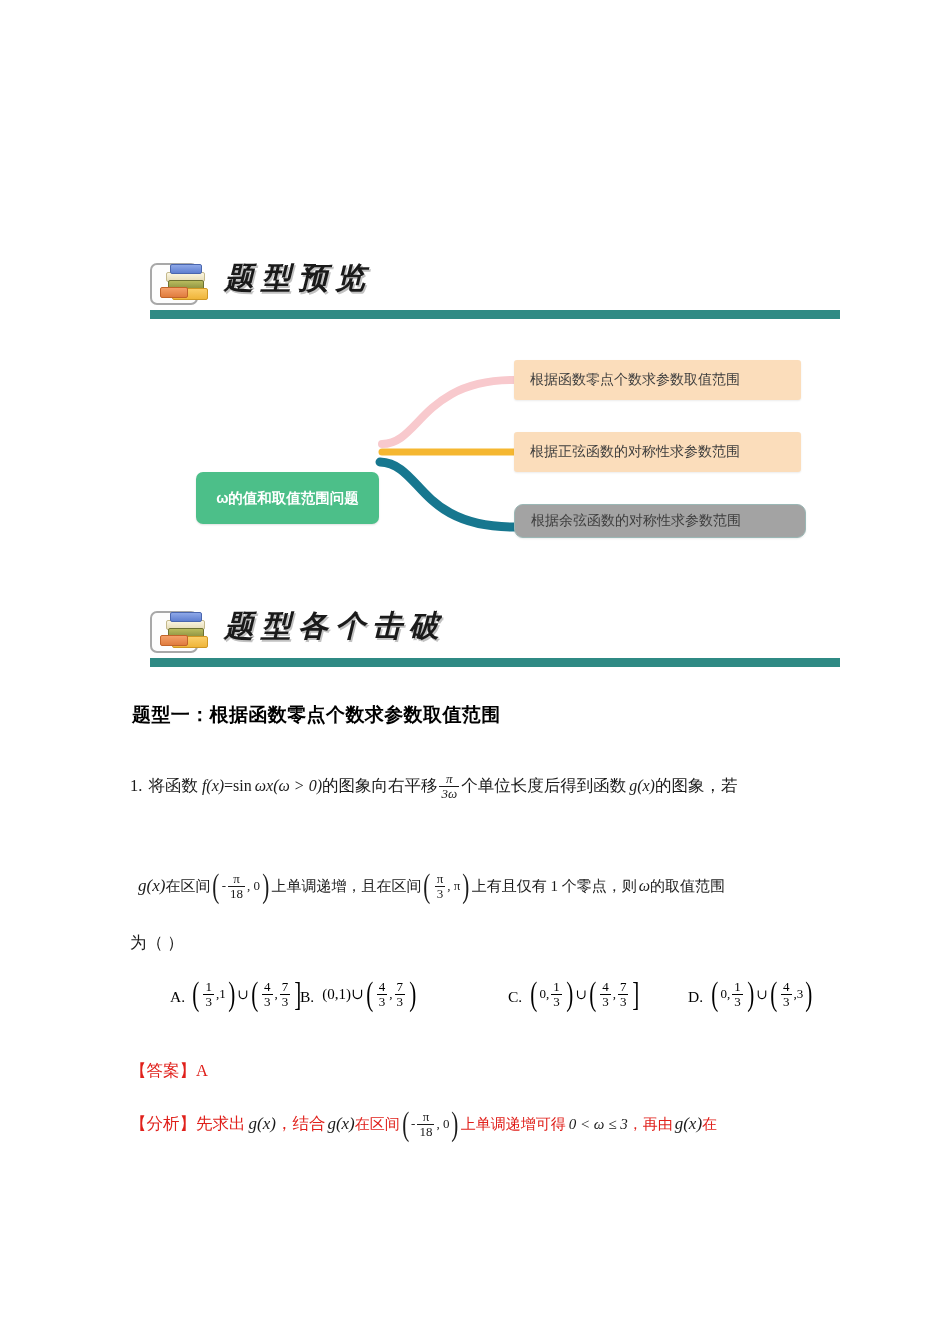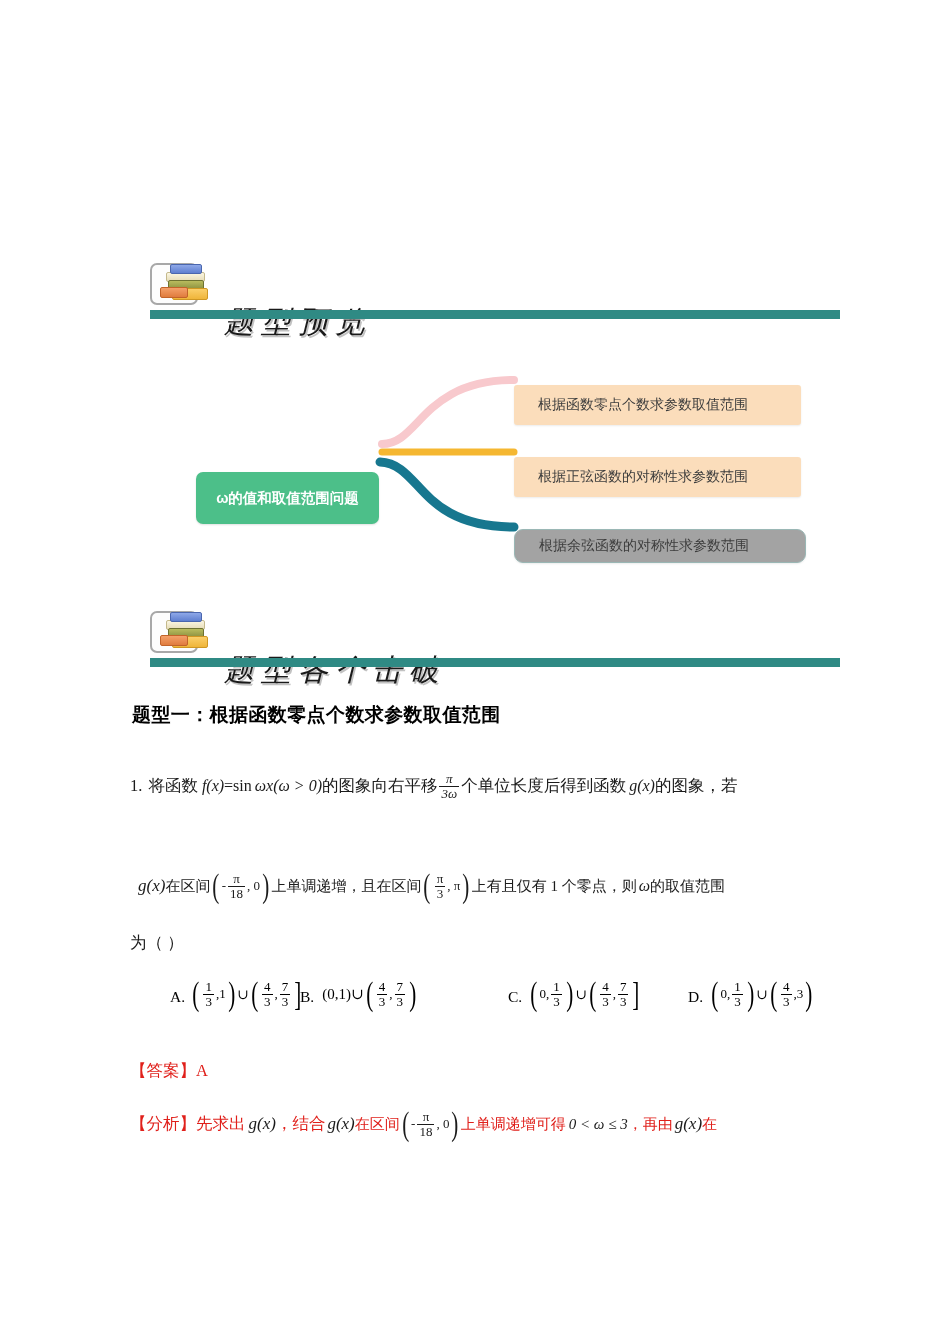--- a/index.html
+++ b/index.html
@@ -60,28 +60,27 @@
   .bk2 { left: 16px; top: 12px; width: 37px; height: 8px;  background: linear-gradient(#fbf6e2,#e6dcb8); border:1px solid #c4b98c;}
   .bk3 { left: 18px; top: 20px; width: 34px; height: 8px;  background: linear-gradient(#b9bc5e,#8d9140); border:1px solid #6e7232;}
   .bk4 { left: 10px; top: 27px; width: 26px; height: 9px;  background: linear-gradient(#f4a06a,#e07c3e); border:1px solid #c2632a;}
   .bk5 { left: 22px; top: 28px; width: 34px; height: 10px; background: linear-gradient(#fbcf6a,#efb53a); border:1px solid #cf9723;}
 
   .section-title {
     position: absolute;
     left: 74px;
     top: 0px;
     font-family: "Liberation Serif", "DejaVu Serif", serif;
-    font-weight: normal;
+    font-weight: bold;
     font-style: italic;
     font-size: 30px;
     letter-spacing: 7px;
     color: #1a1a1a;
     text-shadow: 1.5px 1.5px 0 rgba(120,120,120,0.45);
     white-space: nowrap;
-    margin-top: 44px;
   }
   .section-bar {
     position: absolute;
     left: 0;
     top: 52px;
     width: 690px;
     height: 9px;
     background: #2f8a84;
   }
 
@@ -109,23 +108,22 @@
     font-size: 14.5px;
     justify-content: center;
     box-shadow: 0 1px 2px rgba(0,0,0,0.12);
     margin-top: 48px;
   }
   .node-branch {
     background: #fbddbb;
     border-radius: 3px;
     color: #3d3d3d;
     font-size: 14px;
-    padding-left: 24px;
+    padding-left: 16px;
     box-shadow: 0 1px 2px rgba(0,0,0,0.08);
-    margin-top: 25px;
   }
   .node-b1 { left: 364px; top: 8px;  width: 287px; height: 40px; }
   .node-b2 { left: 364px; top: 80px; width: 287px; height: 40px; }
   .node-b3 {
     left: 364px; top: 152px; width: 292px; height: 34px;
     border: 1.5px solid #9ab7b5;
     border-radius: 9px;
     background: #a3a3a3;
   }
 

